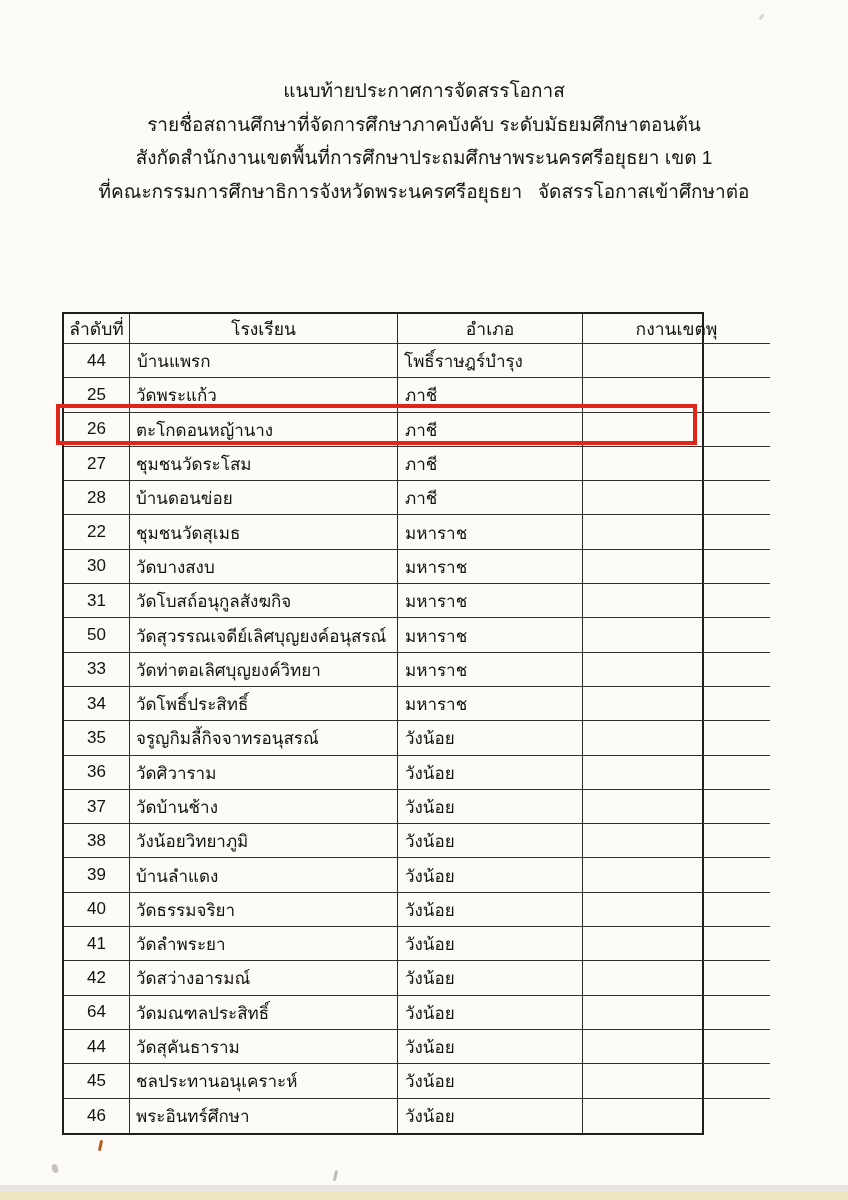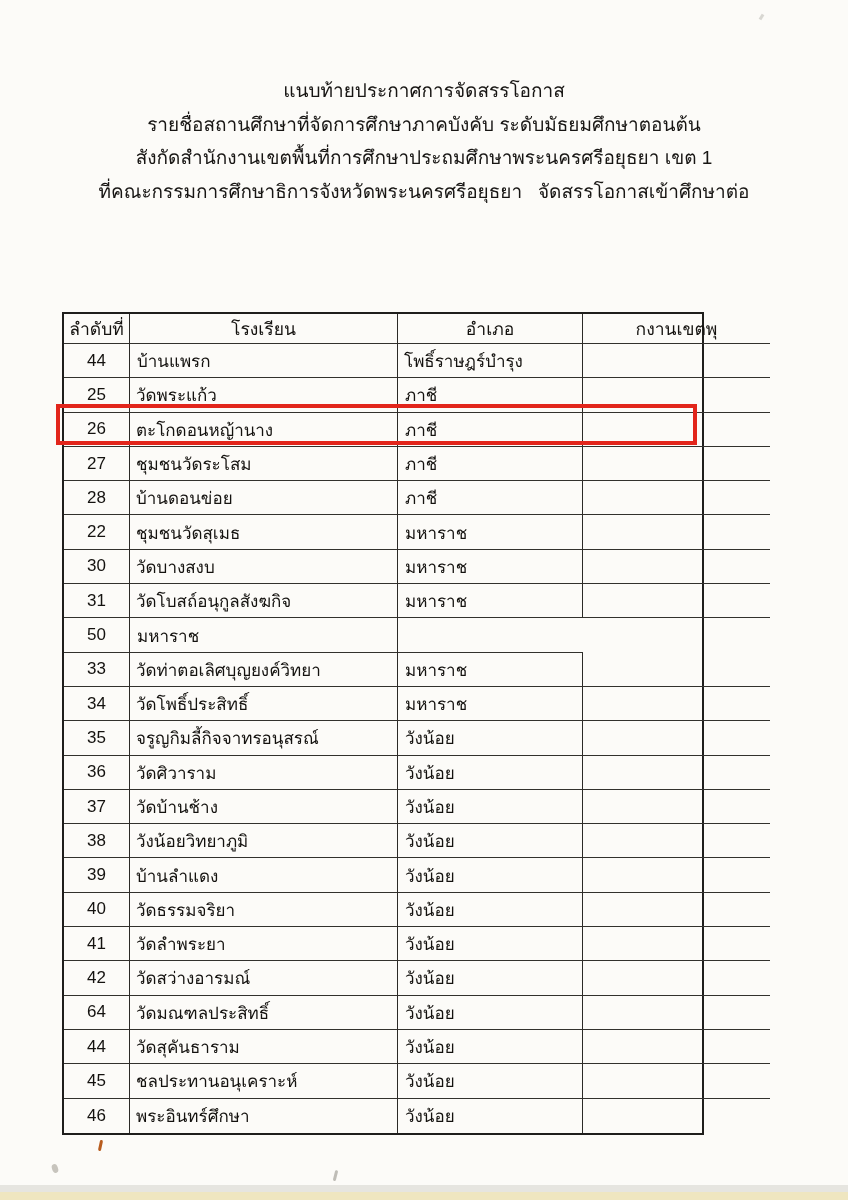--- a/index.html
+++ b/index.html
@@ -166,20 +166,21 @@
         <div class="cell c-note"></div>
       </div>
         <div class="trow">
         <div class="cell c-no">31</div>
         <div class="cell c-school">วัดโบสถ์อนุกูลสังฆกิจ</div>
         <div class="cell c-district">มหาราช</div>
         <div class="cell c-note"></div>
       </div>
         <div class="trow">
         <div class="cell c-no">50</div>
+        <div class="cell c-school">วัดสุวรรณเจดีย์เลิศบุญยงค์อนุสรณ์</div>
         <div class="cell c-district">มหาราช</div>
         <div class="cell c-note"></div>
       </div>
         <div class="trow">
         <div class="cell c-no">33</div>
         <div class="cell c-school">วัดท่าตอเลิศบุญยงค์วิทยา</div>
         <div class="cell c-district">มหาราช</div>
         <div class="cell c-note"></div>
       </div>
         <div class="trow">

